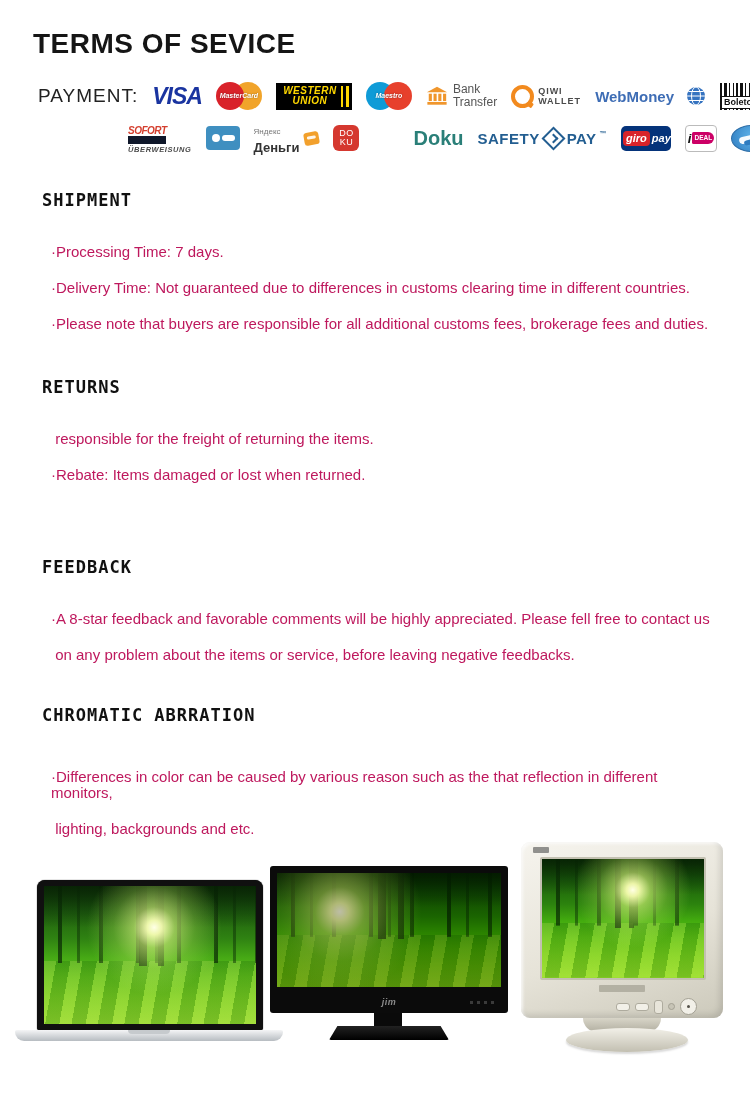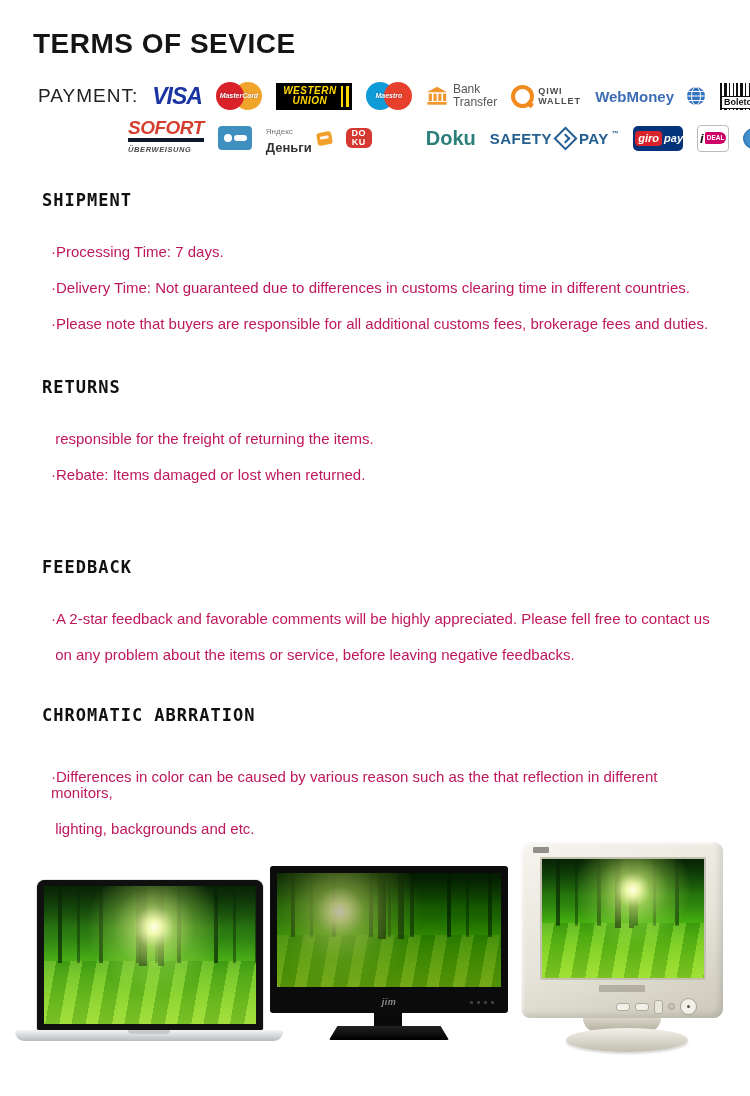--- a/index.html
+++ b/index.html
@@ -42,36 +42,36 @@
   .qiwi .qtxt{font-size:9px;line-height:10px;font-weight:bold;color:#4a4a4a;letter-spacing:1px;}
   
   .wm{gap:12px;}
   .wm .wmtxt{font-size:15px;color:#3e6db5;font-weight:600;}
   
   .boleto{position:relative;width:42px;height:27px;}
   .boleto .bbars{position:absolute;inset:0;background:repeating-linear-gradient(90deg,#111 0 2px,#fff 2px 4px,#111 4px 7px,#fff 7px 9px,#111 9px 10px,#fff 10px 13px,#111 13px 14px,#fff 14px 16px);}
   .boleto .blabel{position:absolute;left:1px;bottom:1px;background:#fff;border:1px solid #111;font-size:9px;font-weight:bold;color:#111;padding:0 2px;line-height:11px;}
   
   .sofort{display:block;font-style:italic;}
-  .sofort .s1{font-size:19px;font-weight:900;color:#d43f2f;letter-spacing:-.5px;border-bottom:4px solid #0f172a;line-height:15px;}
+  .sofort .s1{font-size:10px;font-weight:900;color:#d43f2f;letter-spacing:-.5px;border-bottom:8px solid #0f172a;line-height:15px;}
   .sofort .s2{font-size:7.5px;font-weight:bold;color:#4a4a4a;letter-spacing:.6px;line-height:9px;}
   
   .card{width:34px;height:24px;background:#3f8fc0;border-radius:4px;position:relative;}
   .card::before{content:"";position:absolute;left:6px;top:8px;width:8px;height:8px;border-radius:50%;background:#fff;}
   .card::after{content:"";position:absolute;right:5px;top:9px;width:13px;height:6px;border-radius:3px;background:#fff;}
   
   .yandex{gap:5px;}
   .yandex .ytxt{display:block;}
   .yandex .y1{font-size:8px;color:#777;line-height:9px;}
   .yandex .y2{font-size:13px;font-weight:bold;color:#333;line-height:14px;}
   .wallet{width:15px;height:13px;background:#f2a02c;border-radius:3px;transform:rotate(-10deg);position:relative;}
   .wallet::after{content:"";position:absolute;left:3px;top:4px;width:9px;height:3px;background:#fff;border-radius:2px;opacity:.9;}
   
   .doku{gap:6px;}
-  .doku-box{width:26px;height:20px;background:#d5382f;border-radius:6px;color:#fff;font-size:9px;font-weight:700;
+  .doku-box{width:26px;height:26px;background:#d5382f;border-radius:6px;color:#fff;font-size:9px;font-weight:400;
             display:flex;flex-direction:column;align-items:center;justify-content:center;line-height:9px;letter-spacing:.5px;}
   .doku .dtxt{font-size:20px;font-weight:bold;color:#2a7f78;padding-left:48px;}
   
   .sp{gap:3px;font-weight:900;color:#235e91;font-size:15px;letter-spacing:.5px;}
   .sp-diamond{width:13px;height:13px;border:2.5px solid #235e91;transform:rotate(45deg);margin:0 2px;position:relative;background:#fff;}
   .sp-diamond::after{content:"";position:absolute;left:3px;top:3px;width:5px;height:5px;border-right:2.5px solid #235e91;border-top:2.5px solid #235e91;}
   .sp .tm{font-size:7px;align-self:flex-start;color:#235e91;}
   
   .giropay{width:50px;height:25px;background:#04337a;border-radius:5px;display:flex;align-items:center;font-style:italic;font-weight:bold;font-size:11px;}
   .giropay .giro{background:#d8232a;color:#fff;border-radius:4px;margin:2px 1px 2px 2px;padding:2px 3px;line-height:11px;}
@@ -265,21 +265,21 @@
   </div>
 
   <div class="section sec-returns">
     <h2>RETURNS</h2>
     <p> responsible for the freight of returning the items.</p>
     <p>·Rebate: Items damaged or lost when returned.</p>
   </div>
 
   <div class="section sec-feedback">
     <h2>FEEDBACK</h2>
-    <p>·A 2-star feedback and favorable comments will be highly appreciated. Please fell free to contact us</p>
+    <p>·A 8-star feedback and favorable comments will be highly appreciated. Please fell free to contact us</p>
     <p> on any problem about the items or service, before leaving negative feedbacks.</p>
   </div>
 
   <div class="section sec-chromatic">
     <h2 class="widegap">CHROMATIC ABRRATION</h2>
     <p>·Differences in color can be caused by various reason such as the that reflection in different monitors,</p>
     <p> lighting, backgrounds and etc.</p>
   </div>
 
   <div class="laptop-lid">

